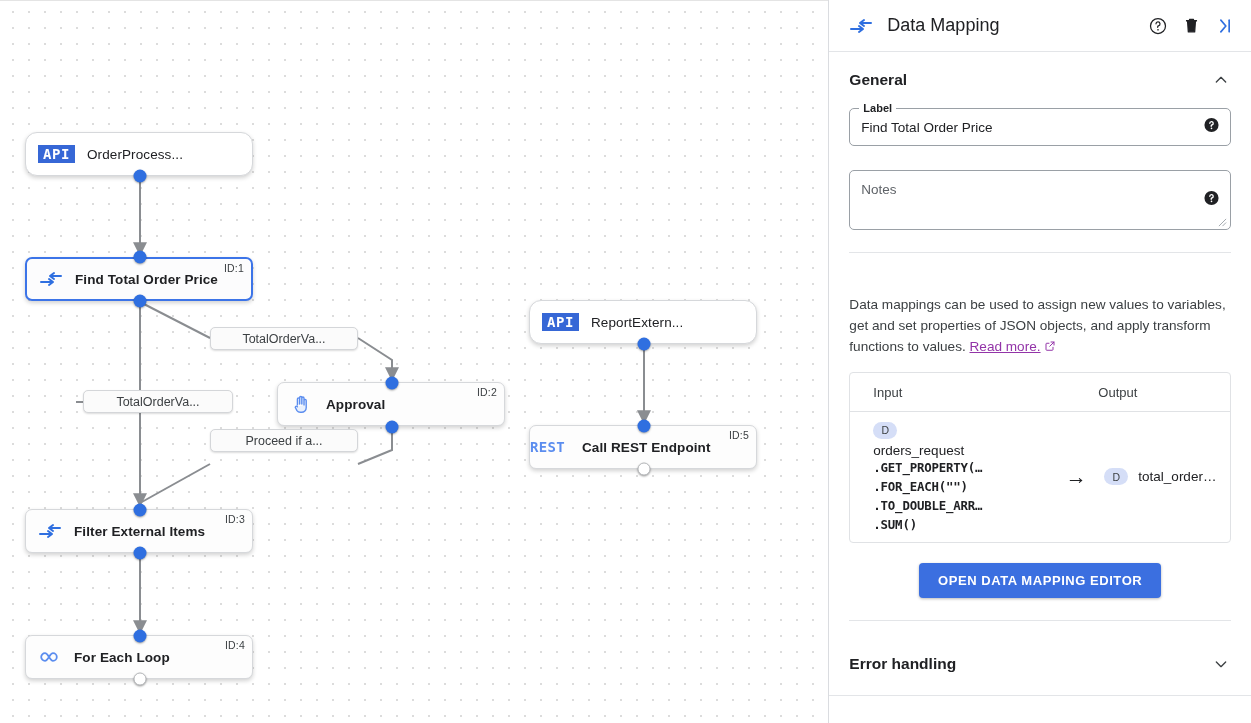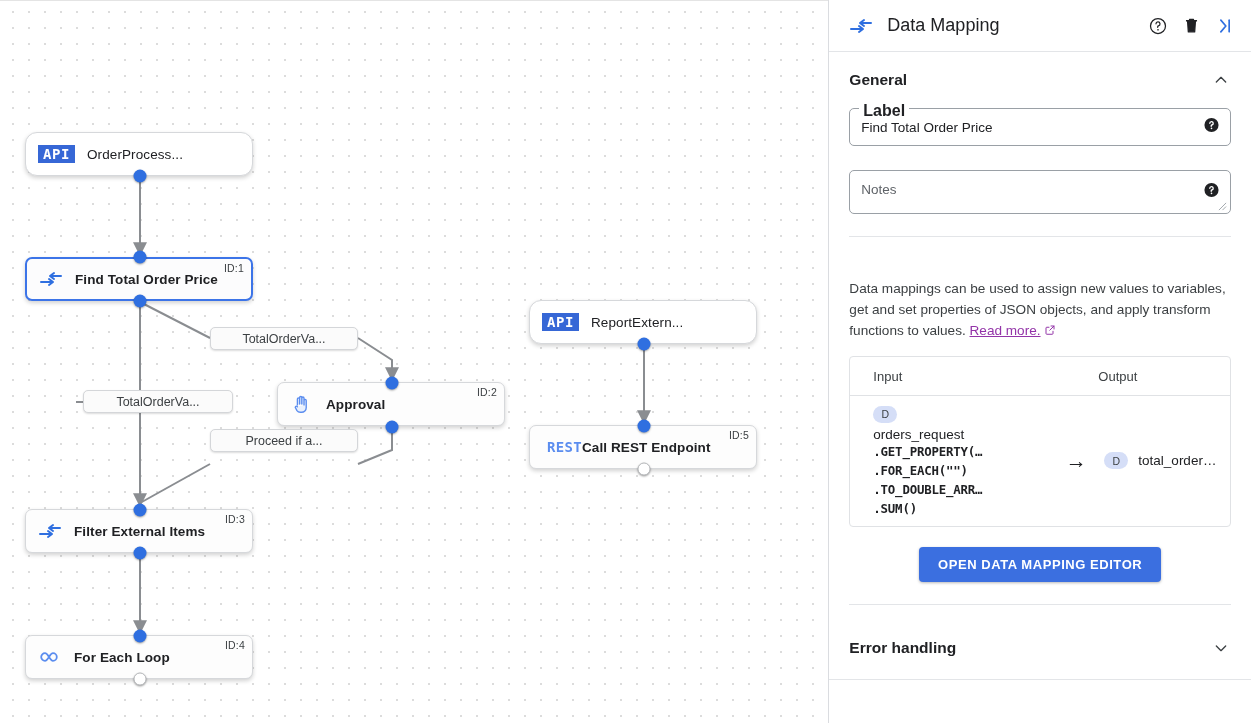--- a/index.html
+++ b/index.html
@@ -46,21 +46,21 @@
   .node.api{background:#ffffff;padding:12px;overflow:hidden;border-radius:12px;}
   .api-badge{
     width:37px;height:100%;background:#3667d6;color:#fff;
     display:flex;align-items:center;justify-content:center;
     font-family:"DejaVu Sans Mono","Liberation Mono",monospace;
     font-size:14px;font-weight:bold;letter-spacing:.5px;flex:0 0 auto;
   }
   .node.api .ntitle{padding-left:12px;font-weight:normal;font-size:13.5px;}
 
   .rest-badge{
-    width:52px;text-align:right;color:#5b8def;
+    width:52px;text-align:left;color:#5b8def;
     font-family:"DejaVu Sans Mono","Liberation Mono",monospace;
     font-size:14px;font-weight:bold;letter-spacing:.3px;flex:0 0 auto;
   }
   .nicon{width:48px;display:flex;align-items:center;justify-content:center;flex:0 0 auto;}
 
   
   .port{
     position:absolute;width:13px;height:13px;border-radius:50%;
     background:#2f6fe0;box-shadow:0 1px 2px rgba(0,0,0,.35);
     transform:translate(-50%,-50%);
@@ -95,26 +95,26 @@
   .chev{width:20px;height:20px;display:flex;align-items:center;justify-content:center;}
 
   
   .field{
     position:relative;margin-top:18px;height:38px;box-sizing:border-box;
     border:1px solid #9aa0a6;border-radius:5px;display:flex;align-items:center;
     padding:0 40px 0 11px;background:#fff;
   }
   .field .legend{
     position:absolute;top:-7px;left:9px;background:#fff;padding:0 4px;
-    font-size:16px;font-weight:bold;color:#202124;
+    font-size:11px;font-weight:bold;color:#202124;
   }
   .field .fval{font-size:13.5px;color:#202124;}
   .field .fhelp{position:absolute;right:10px;top:50%;transform:translateY(-50%);}
   .textarea{
-    position:relative;margin-top:24px;height:44px;box-sizing:border-box;
+    position:relative;margin-top:24px;height:60px;box-sizing:border-box;
     border:1px solid #9aa0a6;border-radius:5px;background:#fff;padding:9px 40px 0 11px;
   }
   .textarea .ph{font-size:13.5px;color:#5f6368;}
   .textarea .fhelp{position:absolute;right:10px;top:50%;transform:translateY(-50%);}
   .resize{
     position:absolute;right:3px;bottom:2px;width:9px;height:9px;color:#80868b;
     font-size:10px;line-height:9px;
   }
 
   .divider{height:1px;background:#e3e5e8;margin-top:22px;}

